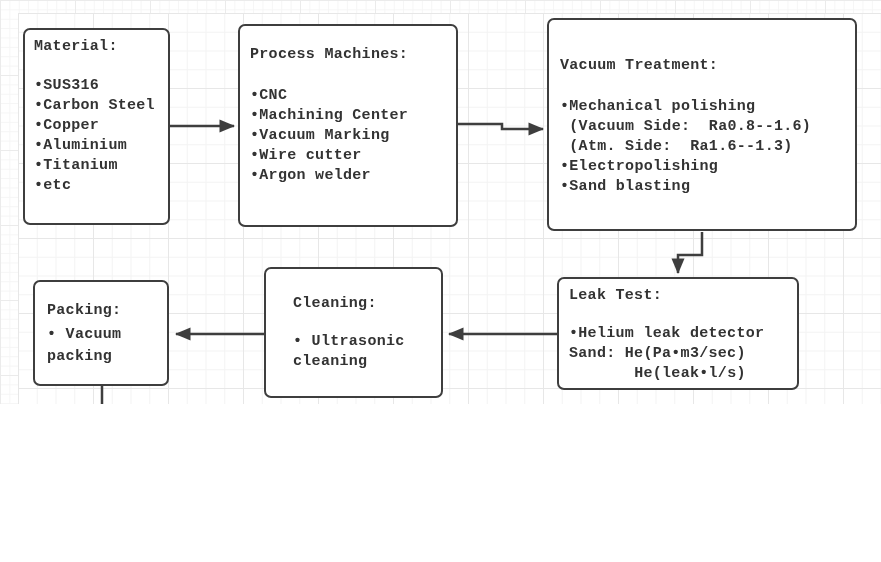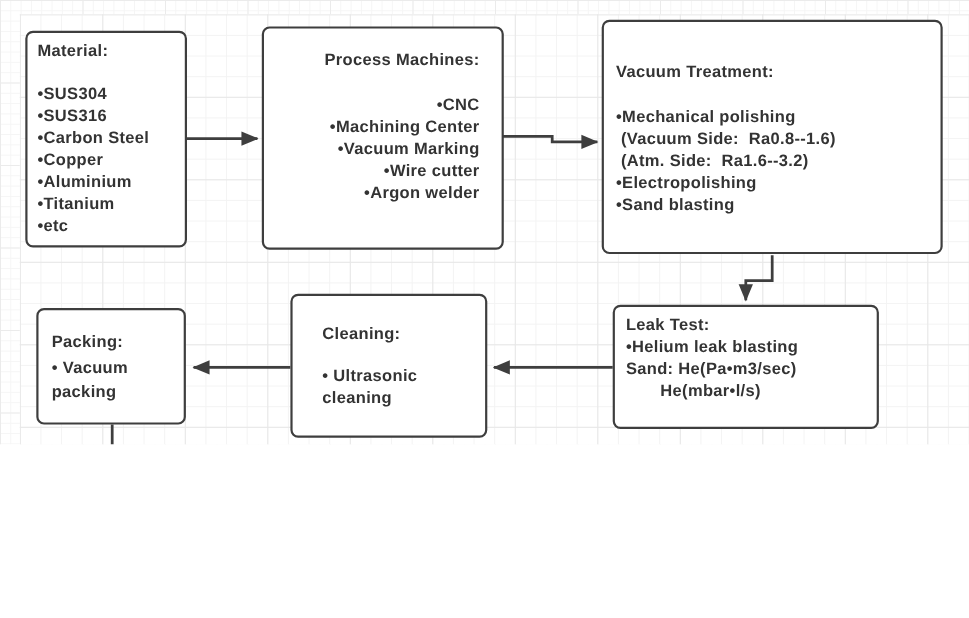--- a/index.html
+++ b/index.html
@@ -1,21 +1,21 @@
 <!DOCTYPE html>
 <html><head>
 <meta charset="utf-8">
 <style>
   html, body { margin: 0; padding: 0; background: #ffffff; }
   .canvas {
     position: relative;
     width: 881px;
     height: 404px;
     overflow: hidden;
-    font-family: Liberation Sans, sans-serif;
+    font-family: Liberation Mono, monospace;
     background-color: #ffffff;
     
     background-image:
       linear-gradient(to right, #ebebeb 1px, transparent 1px),
       linear-gradient(to bottom, #ebebeb 1px, transparent 1px),
       linear-gradient(to right, #f5f5f5 1px, transparent 1px),
       linear-gradient(to bottom, #f5f5f5 1px, transparent 1px);
     background-size: 75px 75px, 75px 75px, 9.375px 9.375px, 9.375px 9.375px;
   }
   
@@ -46,26 +46,26 @@
     color: #333333;
     font-weight: 700;
     font-size: 15px;
     letter-spacing: 0.3px;
   }
   .node-title { line-height: 20px; white-space: pre-wrap; }
   .node-lines .line { line-height: 20px; white-space: pre-wrap; }
 
   .n-material    { left: 23px;  top: 28px;  width: 147px; height: 197px; padding: 7px 4px 0 9px; }
   .n-material    .node-title { margin-bottom: 19px; }
-  .n-process     { left: 238px; top: 24px;  width: 220px; height: 203px; padding: 19px 20px 0 10px; text-align: right; }
+  .n-process     { left: 238px; top: 24px;  width: 220px; height: 203px; padding: 19px 7px 0 10px; }
   .n-process     .node-title { margin-bottom: 21px; }
   .n-finish      { left: 547px; top: 18px;  width: 310px; height: 213px; padding: 36px 4px 0 11px; }
   .n-finish      .node-title { margin-bottom: 21px; }
   .n-leak        { left: 557px; top: 277px; width: 242px; height: 113px; padding: 7px 4px 0 10px; }
-  .n-leak        .node-title { }
+  .n-leak        .node-title { margin-bottom: 18px; }
   .n-cleaning    { left: 264px; top: 267px; width: 179px; height: 131px; padding: 25px 4px 0 27px; }
   .n-cleaning    .node-title { margin-bottom: 18px; }
   .n-cleaning    .node-lines { width: 118px; }
   .n-packing     { left: 33px;  top: 280px; width: 136px; height: 106px; padding: 19px 4px 0 12px; }
   .n-packing     .node-title { margin-bottom: 3px; }
   .n-packing     .node-lines { width: 100px; }
   .n-packing     .node-lines .line { line-height: 22px; }
   .n-warehousing { left: 71px;  top: 442px; width: 140px; height: 93px;
                    display: flex; align-items: center; justify-content: center;
                    font-size: 20px; padding: 0; }
@@ -99,21 +99,20 @@
       <line x1="264" y1="334" x2="176" y2="334" stroke="#3e3e3e" stroke-width="2.5" marker-end="url(#ah)"></line>
     </g>
     <g>
       <polyline points="102,386 102,415 140,415 140,438" fill="none" stroke="#3e3e3e" stroke-width="2.5" marker-end="url(#ah)"></polyline>
     </g>
   </svg>
 
   <div class="node n-material">
     <div class="node-title">Material:</div>
     <div class="node-lines">
-        <div class="line">•SUS304</div>
         <div class="line">•SUS316</div>
         <div class="line">•Carbon Steel</div>
         <div class="line">•Copper</div>
         <div class="line">•Aluminium</div>
         <div class="line">•Titanium</div>
         <div class="line">•etc</div>
       </div>
   </div>
 
   <div class="node n-process">
@@ -125,32 +124,32 @@
         <div class="line">•Wire cutter</div>
         <div class="line">•Argon welder</div>
       </div>
   </div>
 
   <div class="node n-finish">
     <div class="node-title">Vacuum Treatment:</div>
     <div class="node-lines">
         <div class="line">•Mechanical polishing</div>
         <div class="line"> (Vacuum Side:  Ra0.8--1.6)</div>
-        <div class="line"> (Atm. Side:  Ra1.6--3.2)</div>
+        <div class="line"> (Atm. Side:  Ra1.6--1.3)</div>
         <div class="line">•Electropolishing</div>
         <div class="line">•Sand blasting</div>
       </div>
   </div>
 
   <div class="node n-leak">
     <div class="node-title">Leak Test:</div>
     <div class="node-lines">
-        <div class="line">•Helium leak blasting</div>
+        <div class="line">•Helium leak detector</div>
         <div class="line">Sand: He(Pa•m3/sec)</div>
-        <div class="line">       He(mbar•l/s)</div>
+        <div class="line">       He(leak•l/s)</div>
       </div>
   </div>
 
   <div class="node n-cleaning">
     <div class="node-title">Cleaning:</div>
     <div class="node-lines">
         <div class="line">• Ultrasonic cleaning</div>
       </div>
   </div>
 

